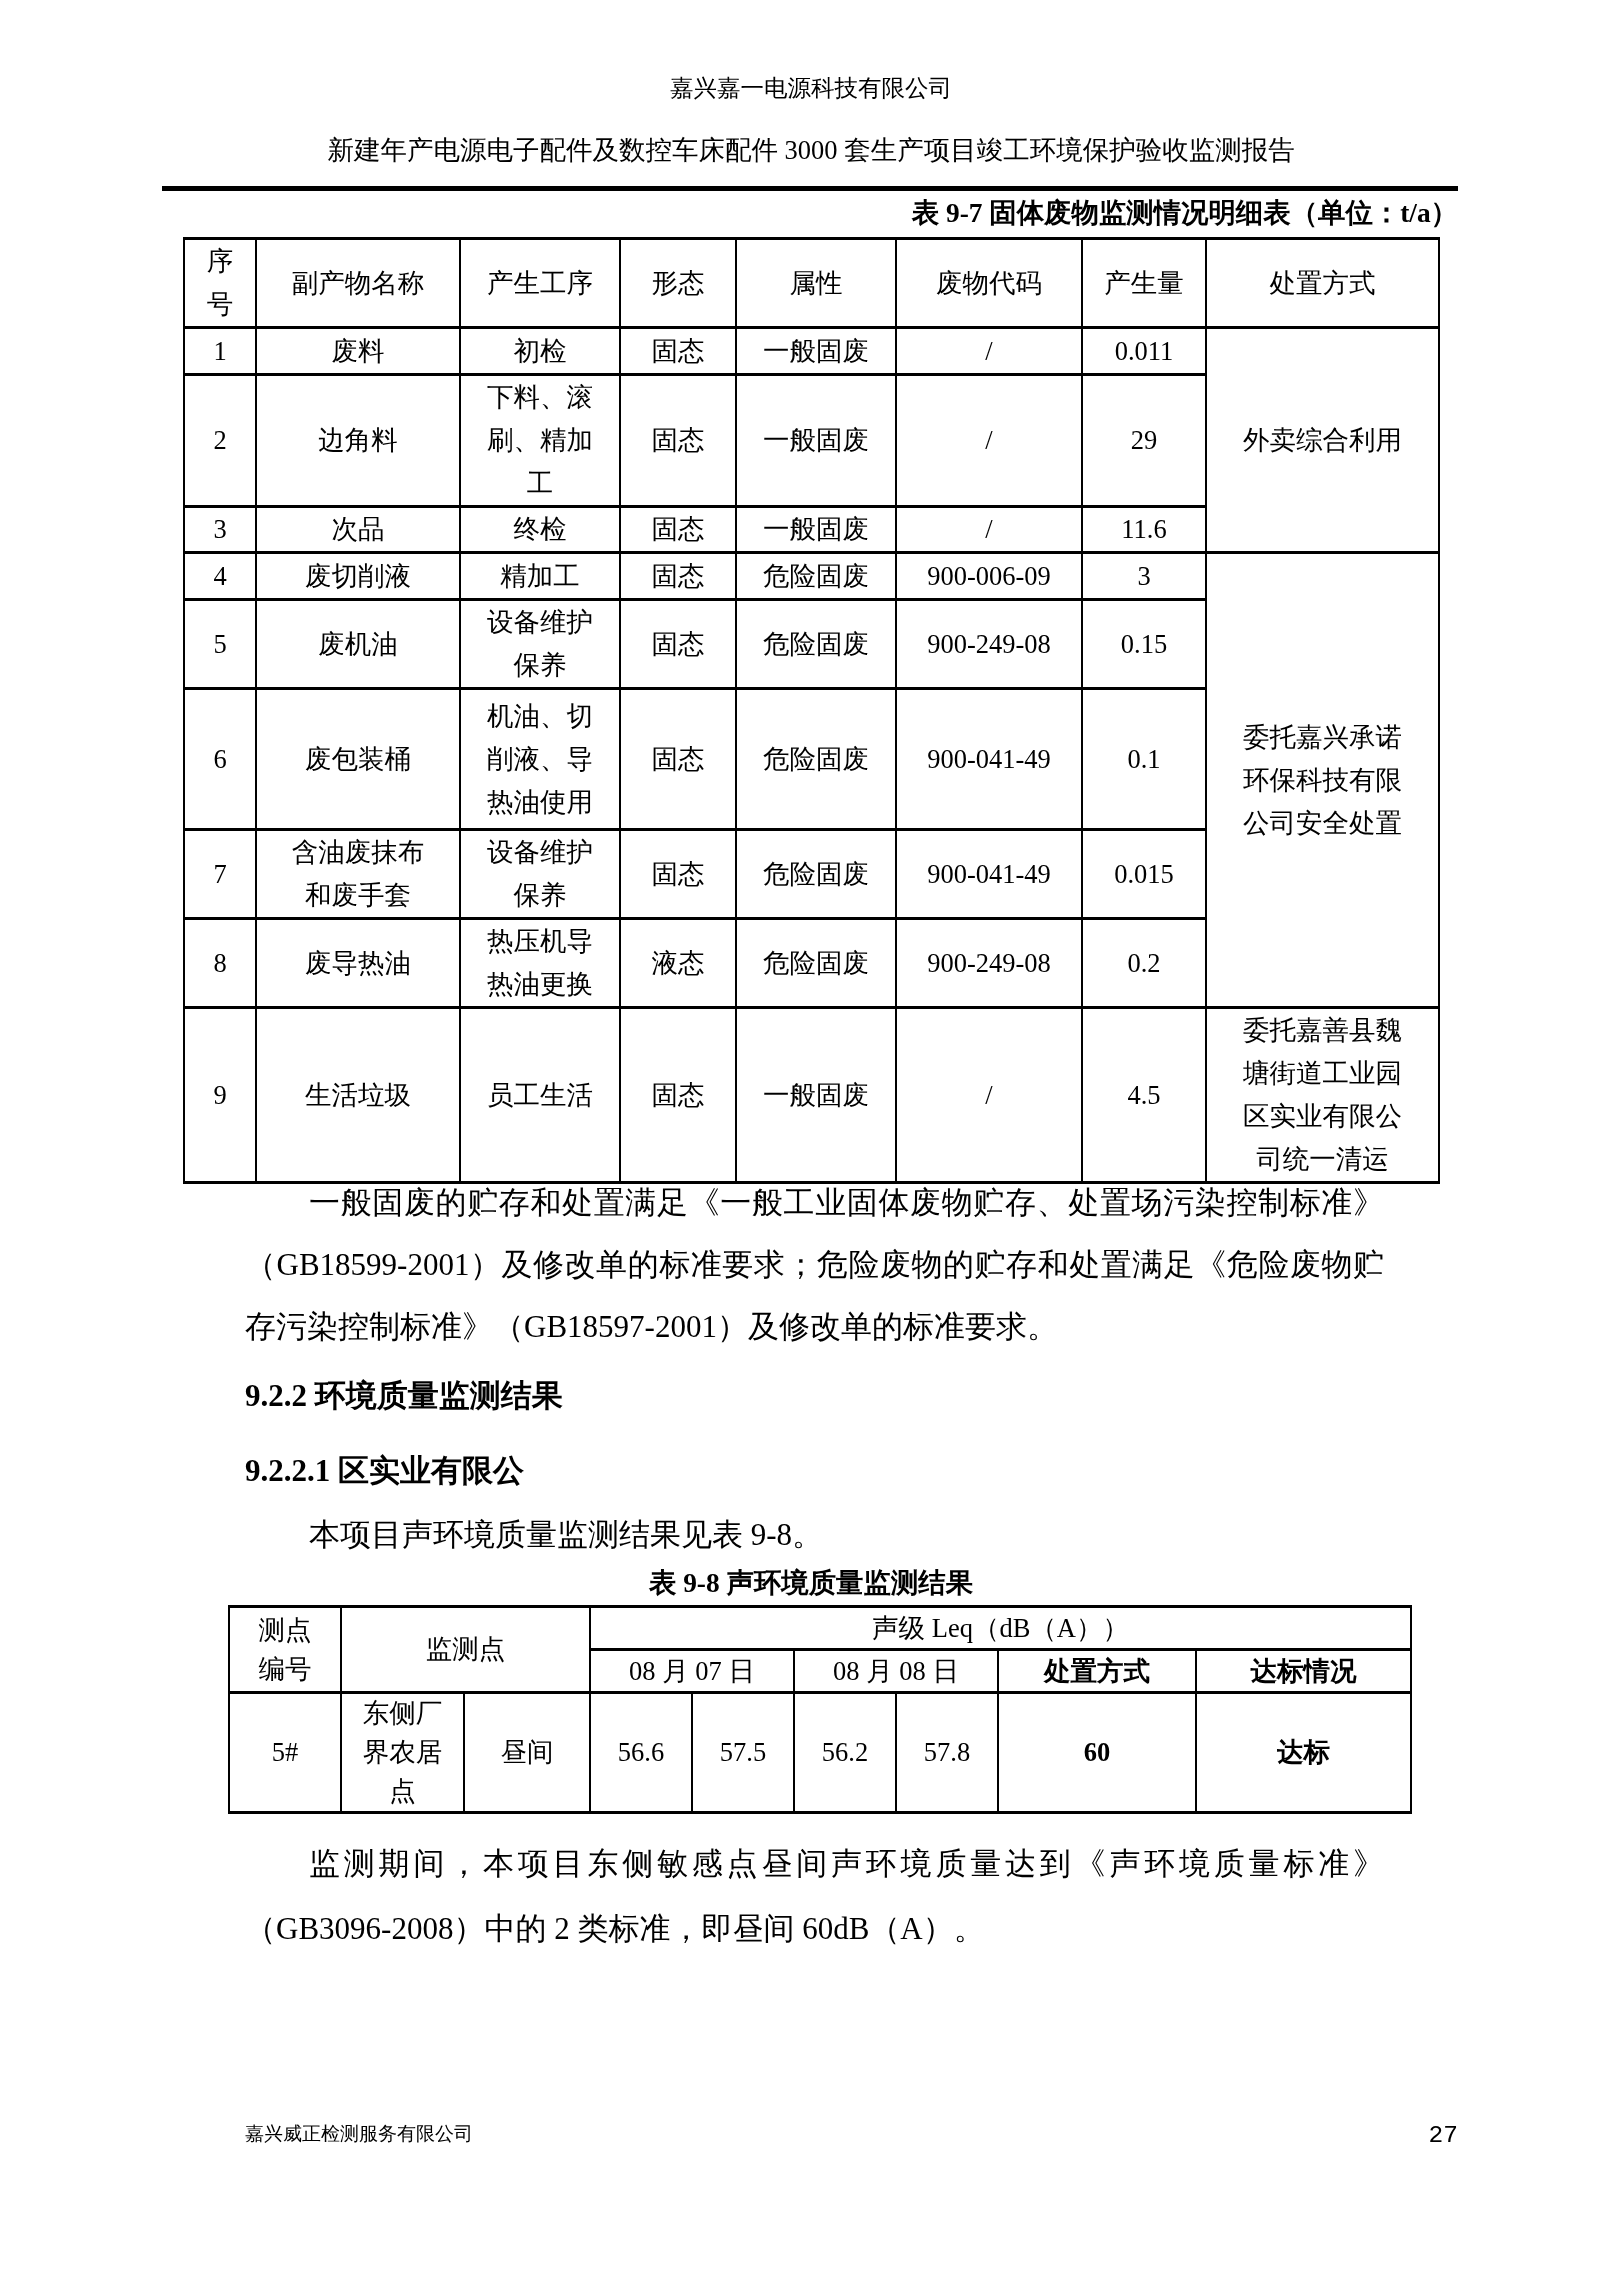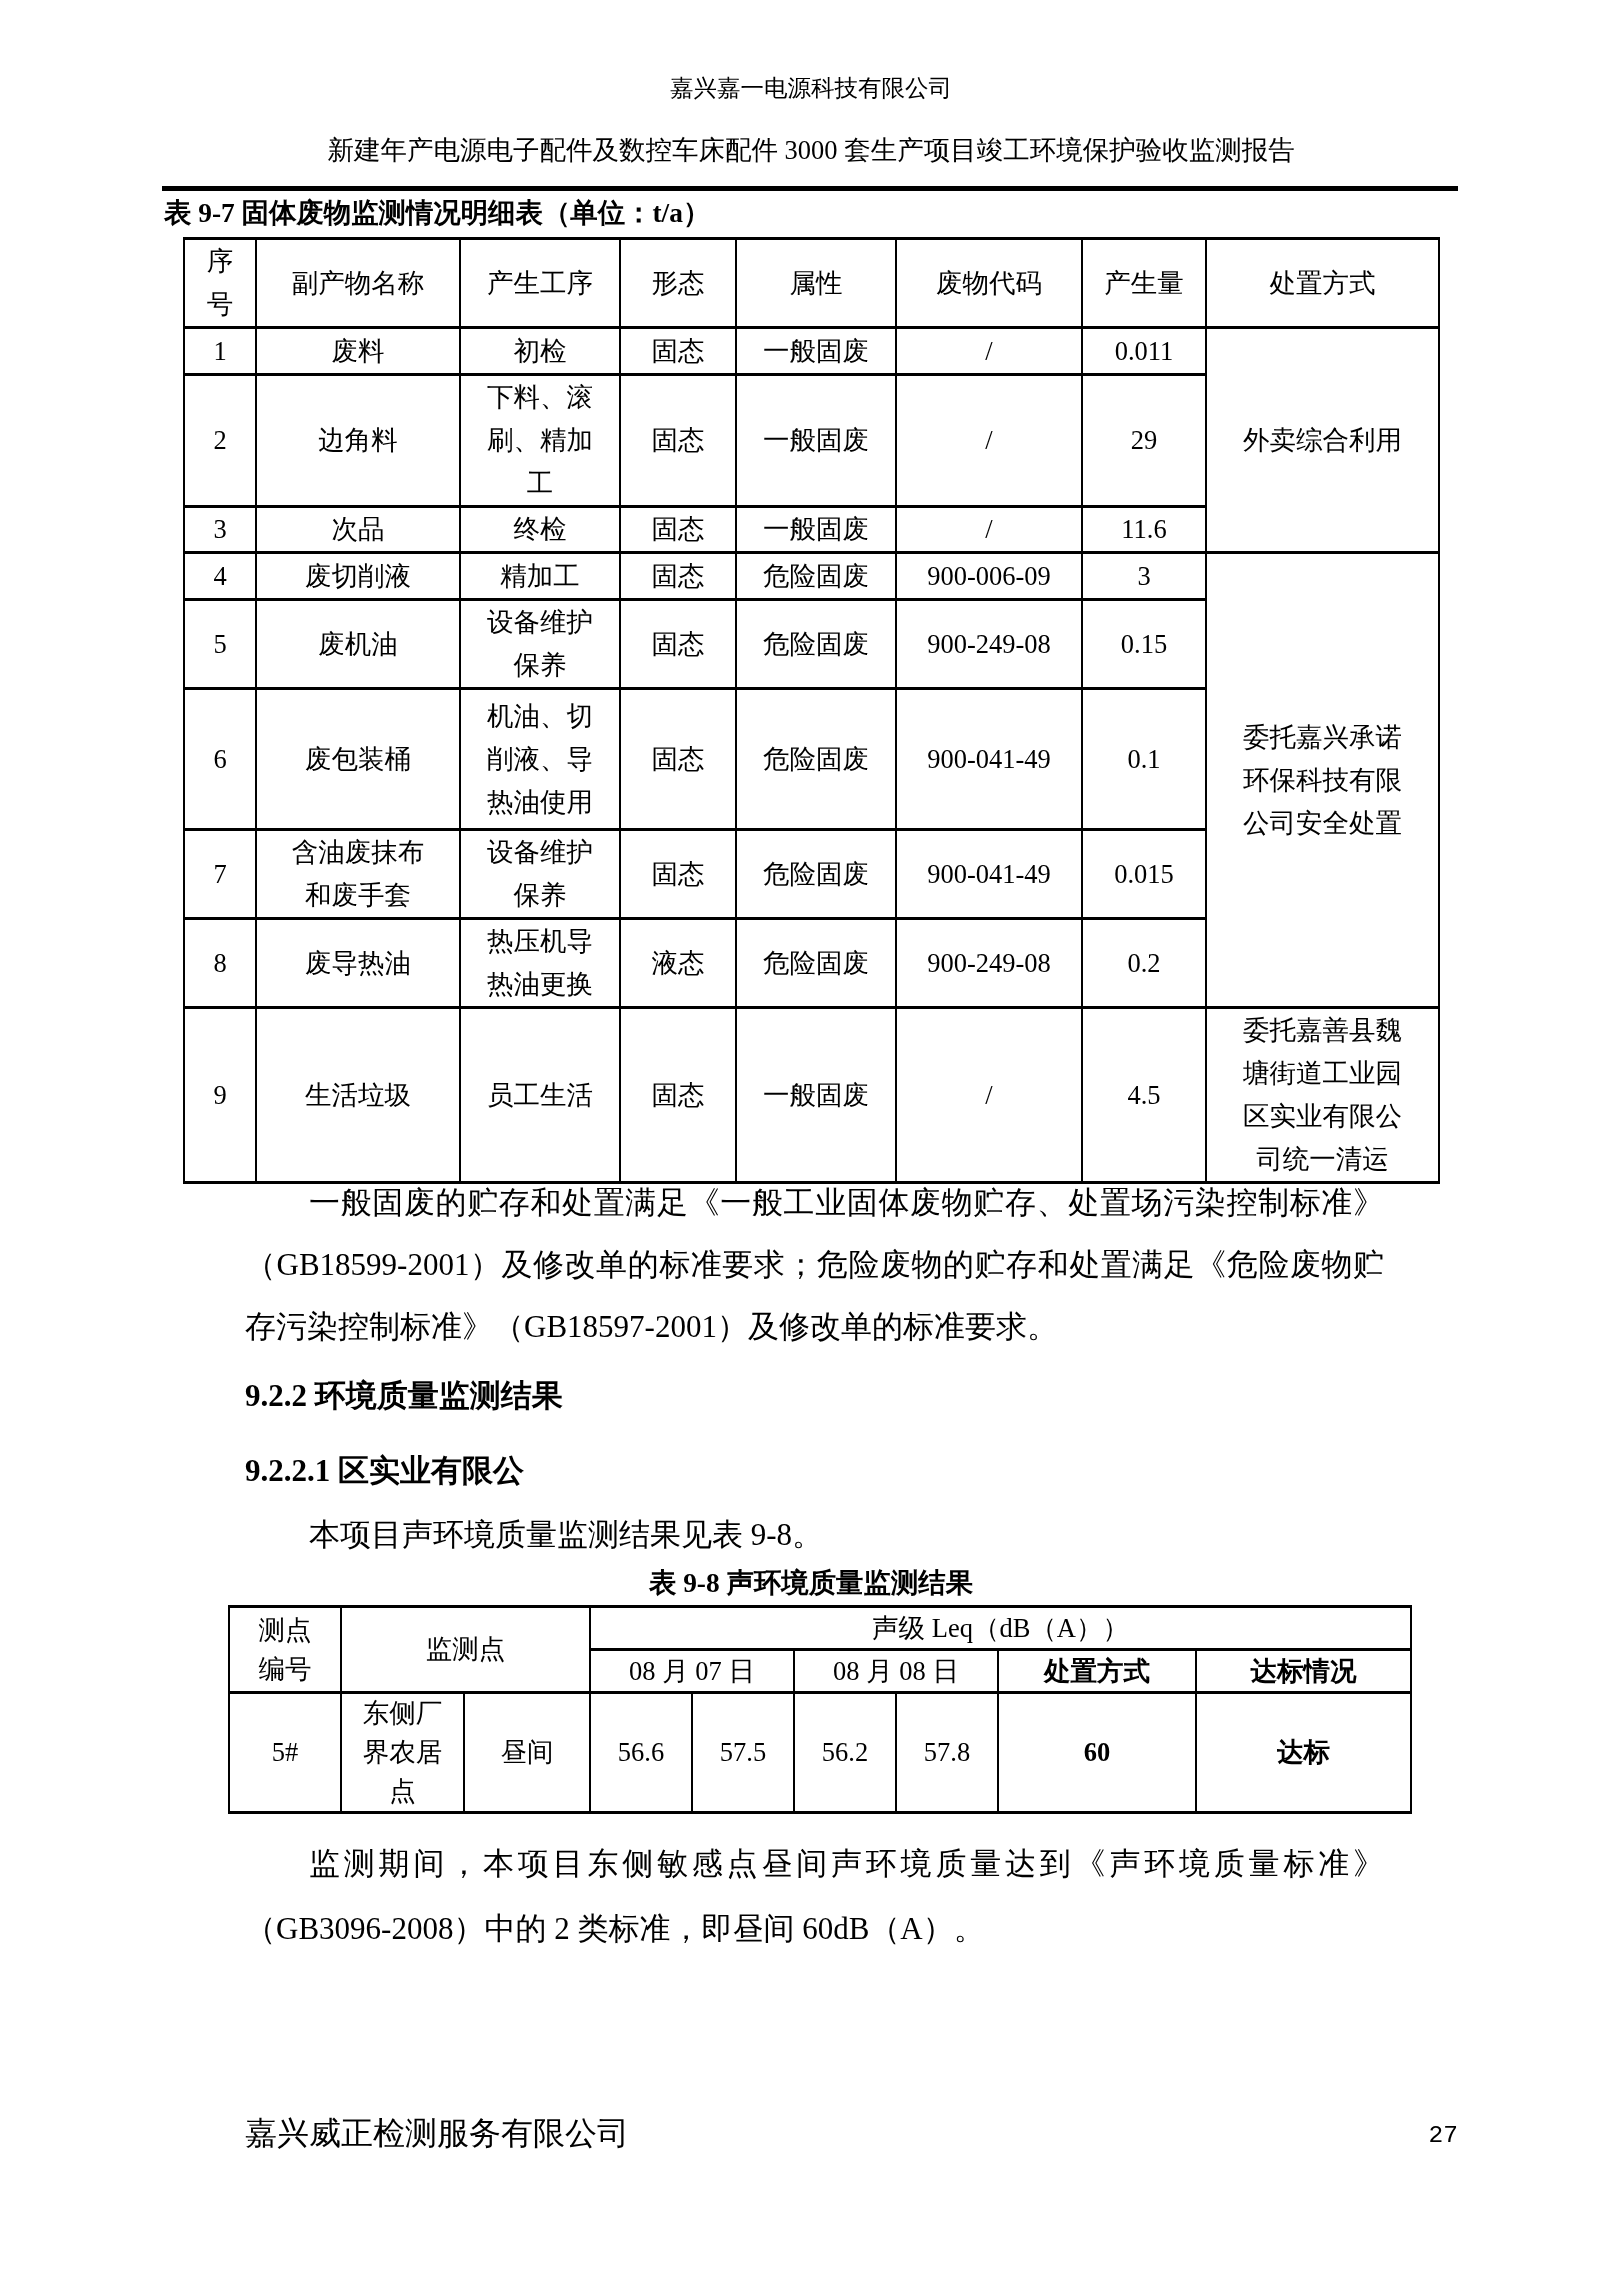--- a/index.html
+++ b/index.html
@@ -9,21 +9,21 @@
     background:#ffffff;
     font-family:"Liberation Serif","DejaVu Serif",serif;
     color:#000;
     overflow:hidden;
     padding-left:40px;
   }
   .abs{position:absolute;}
   .doc-header-1{top:73px;left:164px;width:1294px;text-align:center;font-size:23.5px;line-height:31px;}
   .doc-header-2{top:133px;left:164px;width:1294px;text-align:center;font-size:26.5px;line-height:35px;}
   .header-rule{top:186px;left:162px;width:1296px;height:4.9px;background:#000;}
-  .t1-title{top:196px;left:164px;width:1294px;text-align:left;font-size:27.4px;font-weight:bold;line-height:35px;}
+  .t1-title{top:196px;left:164px;width:1294px;text-align:right;font-size:27.4px;font-weight:bold;line-height:35px;}
   .t1-wrap{top:237px;left:183px;}
   .t2-title{top:1566px;left:164px;width:1294px;text-align:center;font-size:27.4px;font-weight:bold;line-height:35px;}
   .t2-wrap{top:1605px;left:228px;}
 
   table{border-collapse:collapse;table-layout:fixed;}
   td,th{
     border-left:2.9px solid #000;border-right:2.9px solid #000;
     border-top:3.9px solid #000;border-bottom:3.9px solid #000;
     text-align:center;vertical-align:middle;
     padding:0 3.9px;
@@ -34,21 +34,21 @@
   .t1{width:1255px;font-size:26.5px;line-height:43px;}
   .t2{width:1182px;font-size:26.5px;line-height:39px;}
   .b{font-weight:bold;}
 
   .para{left:245px;width:1139px;font-size:31px;text-align:justify;}
   .para-1{top:1172px;line-height:62px;text-indent:64px;}
   .h-922{top:1374px;left:245px;width:1139px;font-size:31px;font-weight:bold;line-height:44px;}
   .h-9221{top:1449px;left:245px;width:1139px;font-size:31px;font-weight:bold;line-height:44px;}
   .intro{top:1511px;line-height:47px;text-indent:64px;}
   .para-2{top:1831px;line-height:65px;text-indent:64px;}
-  .footer-company{top:2117px;left:245px;font-size:32px;line-height:33px;}
+  .footer-company{top:2117px;left:245px;font-size:19px;line-height:33px;}
   .page-num{top:2119px;left:164px;width:1294px;text-align:right;font-size:24.5px;line-height:33px;font-family:Liberation Mono, monospace;}
 </style>
 </head>
 <body>
 
 <div class="page">
 
   <div class="abs doc-header-1">嘉兴嘉一电源科技有限公司</div>
   <div class="abs doc-header-2">新建年产电源电子配件及数控车床配件 3000 套生产项目竣工环境保护验收监测报告</div>
   <div class="abs header-rule"></div>

